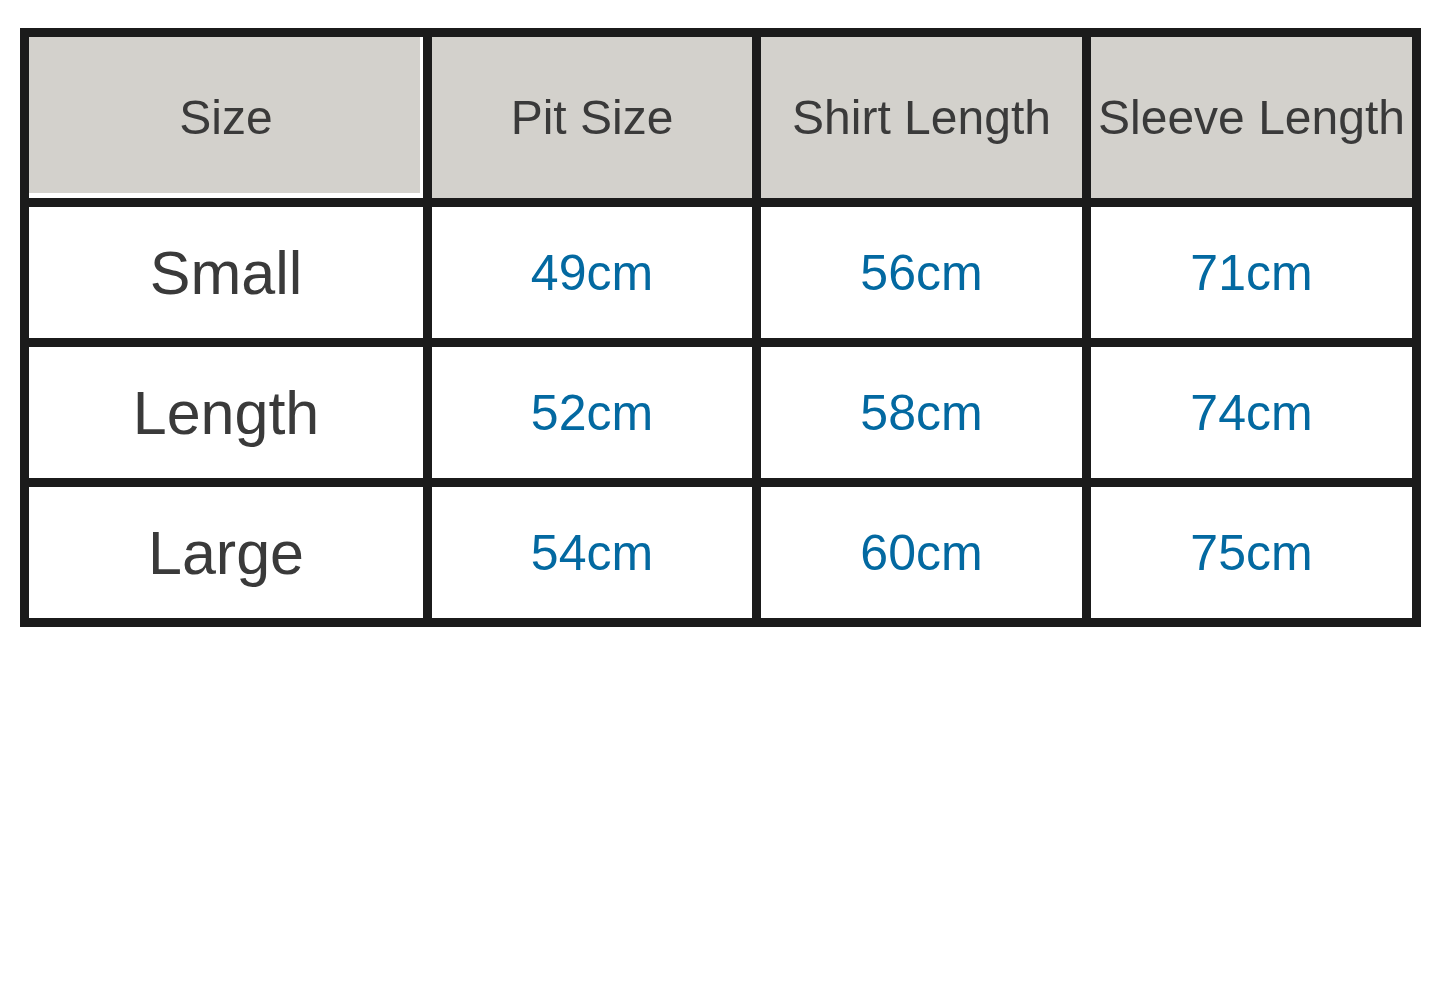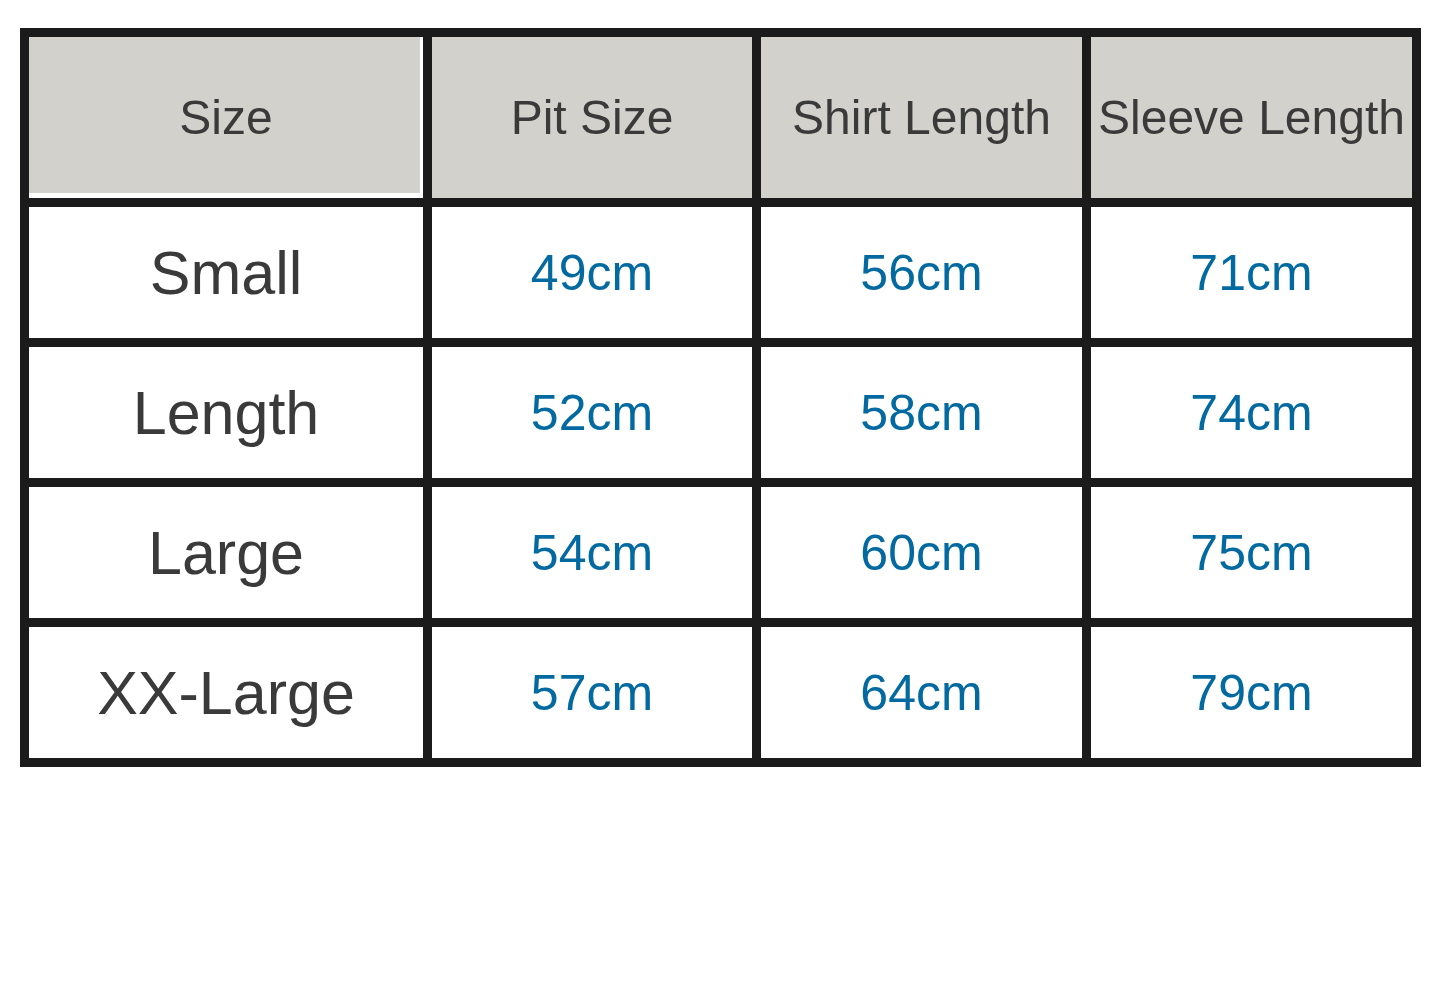--- a/index.html
+++ b/index.html
@@ -105,21 +105,15 @@
         <td class="value-cell">52cm</td>
         <td class="value-cell">58cm</td>
         <td class="value-cell">74cm</td>
       </tr>
       <tr class="data-row">
         <td class="size-cell">Large</td>
         <td class="value-cell">54cm</td>
         <td class="value-cell">60cm</td>
         <td class="value-cell">75cm</td>
       </tr>
-      <tr class="data-row">
-        <td class="size-cell">XX-Large</td>
-        <td class="value-cell">57cm</td>
-        <td class="value-cell">64cm</td>
-        <td class="value-cell">79cm</td>
-      </tr>
     </tbody>
   </table>
 </div>
 
 </body></html>

